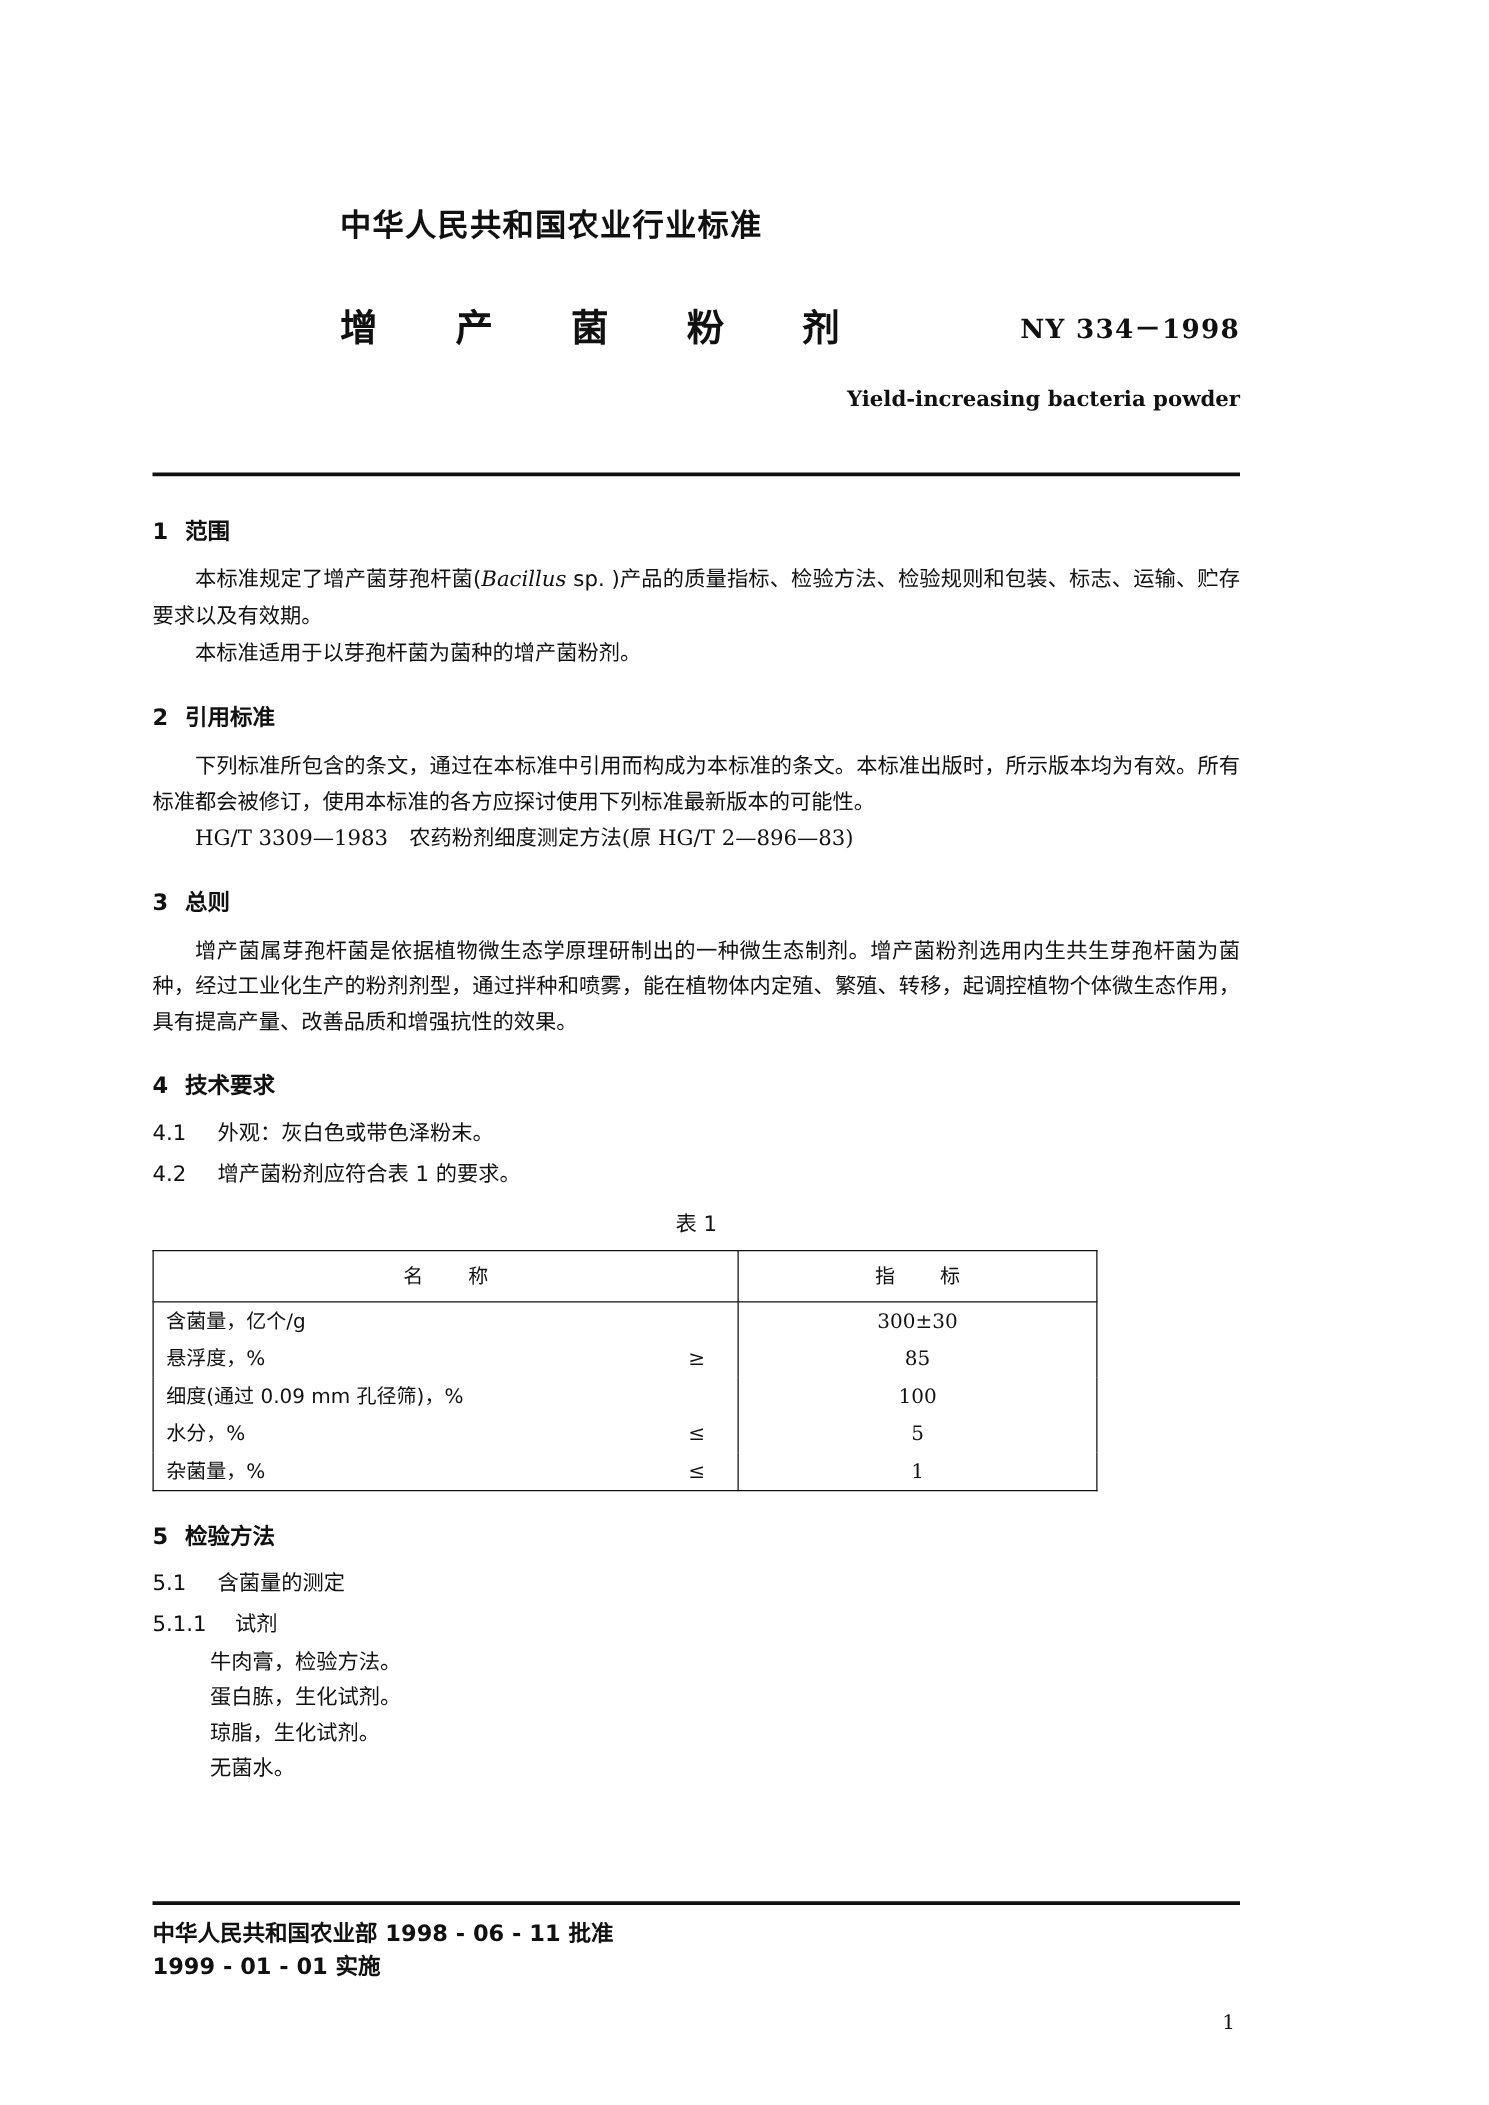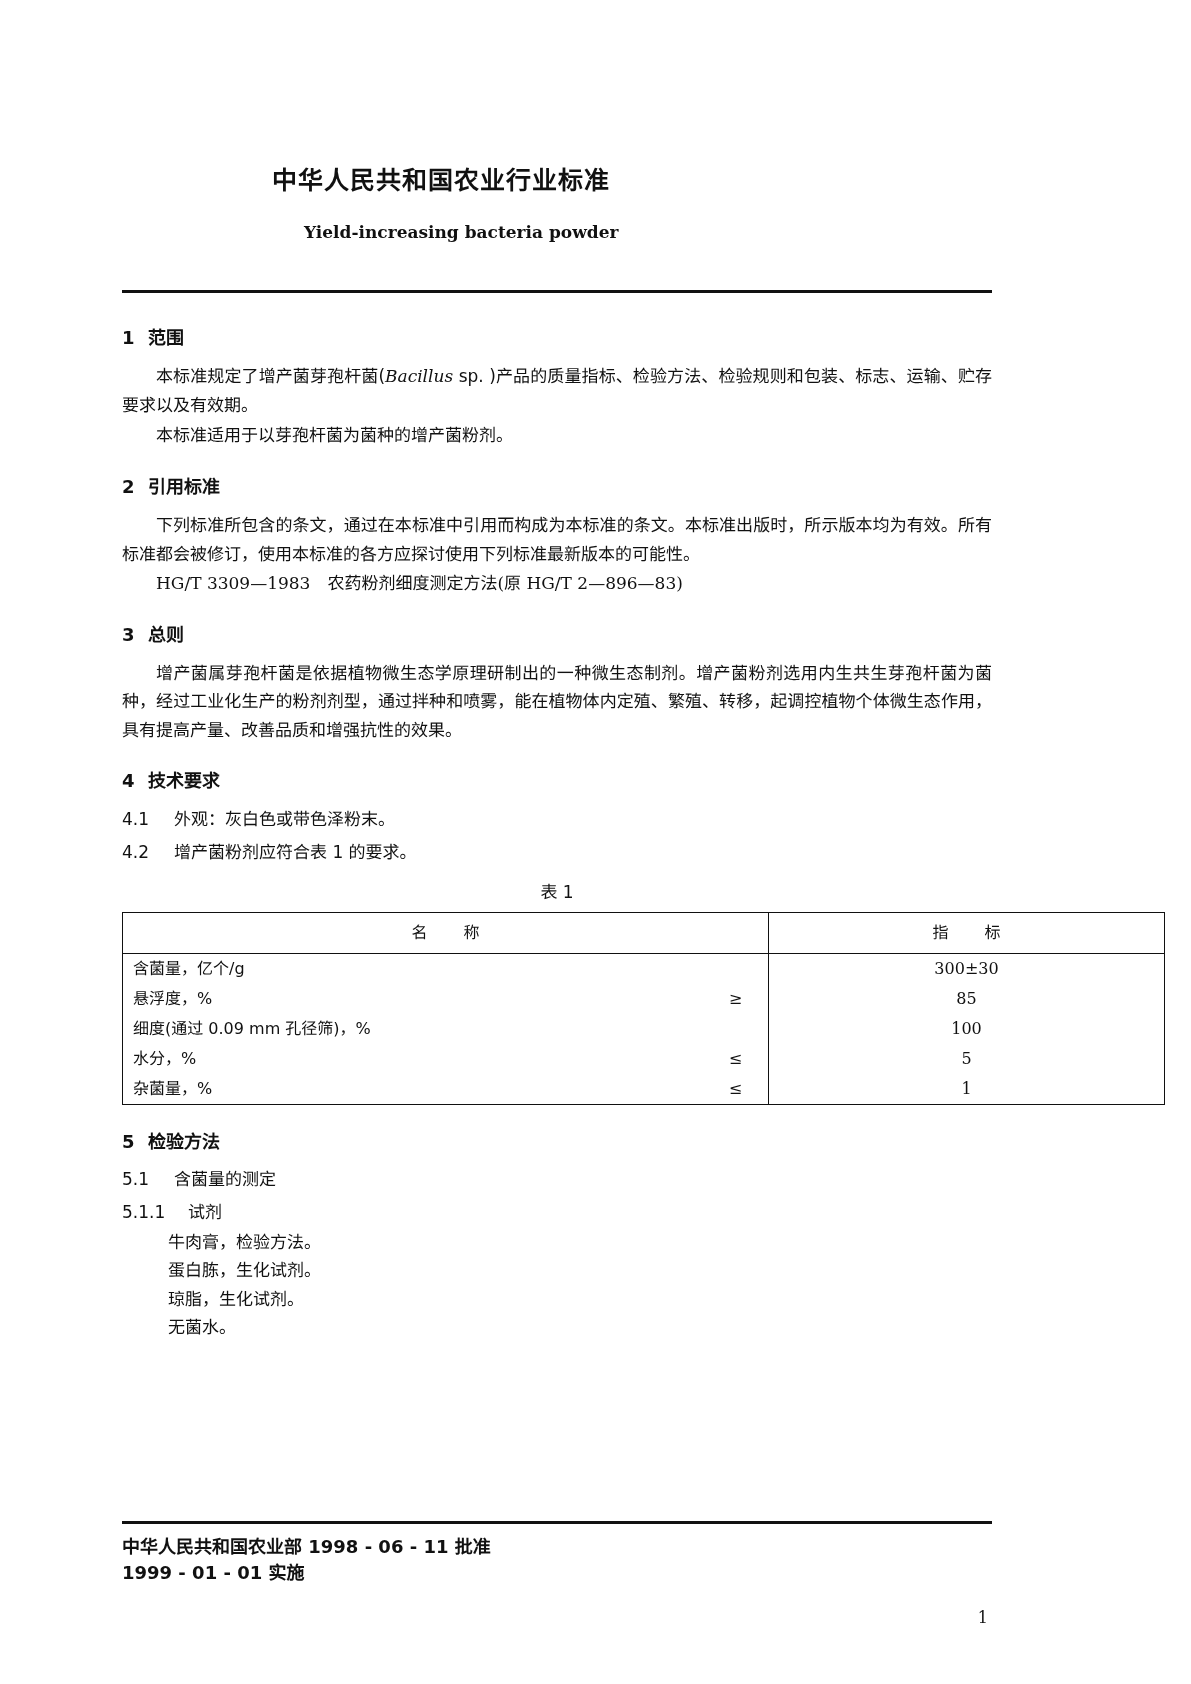--- a/index.html
+++ b/index.html
@@ -61,21 +61,21 @@
     font-size: 21px;
     letter-spacing: 1px;
     white-space: nowrap;
   }
   .doc-subtitle {
     margin-top: 26px;
     margin-left: 150px;
     font-family: "DejaVu Serif", "Liberation Serif", serif;
     font-weight: bold;
     font-size: 17px;
-    text-align: left;
+    text-align: right;
     padding-left: 32px;
   }
   .rule-top {
     margin-top: 48px;
     border: 0;
     border-top: 3px solid #111111;
     width: 870px;
   }
 
   
@@ -133,21 +133,21 @@
   }
 
   
   .table-caption {
     text-align: center;
     font-size: 17px;
     margin: 12px 0 6px 0;
   }
   table.spec {
     border-collapse: collapse;
-    width: 1043px;
+    width: 756px;
     table-layout: fixed;
     font-size: 16px;
   }
   table.spec, table.spec th, table.spec td {
     border: 1px solid #111111;
   }
   table.spec th {
     font-weight: normal;
     padding: 7px 6px;
     text-align: center;
@@ -214,20 +214,24 @@
 </style>
 </head>
 <body>
 
 <div class="page">
   <div class="content">
 
     <div class="doc-header">
       <div class="std-authority">中华人民共和国农业行业标准</div>
 
+      <div class="title-row">
+        <span class="doc-title">增 产 菌 粉 剂</span>
+        <span class="std-number">NY 334－1998</span>
+      </div>
 
       <div class="doc-subtitle">Yield-increasing bacteria powder</div>
 
       <hr class="rule-top">
     </div>
 
     <div class="body-area">
 
       <h2 class="section">
         <span class="num">1</span><span>范围</span>

